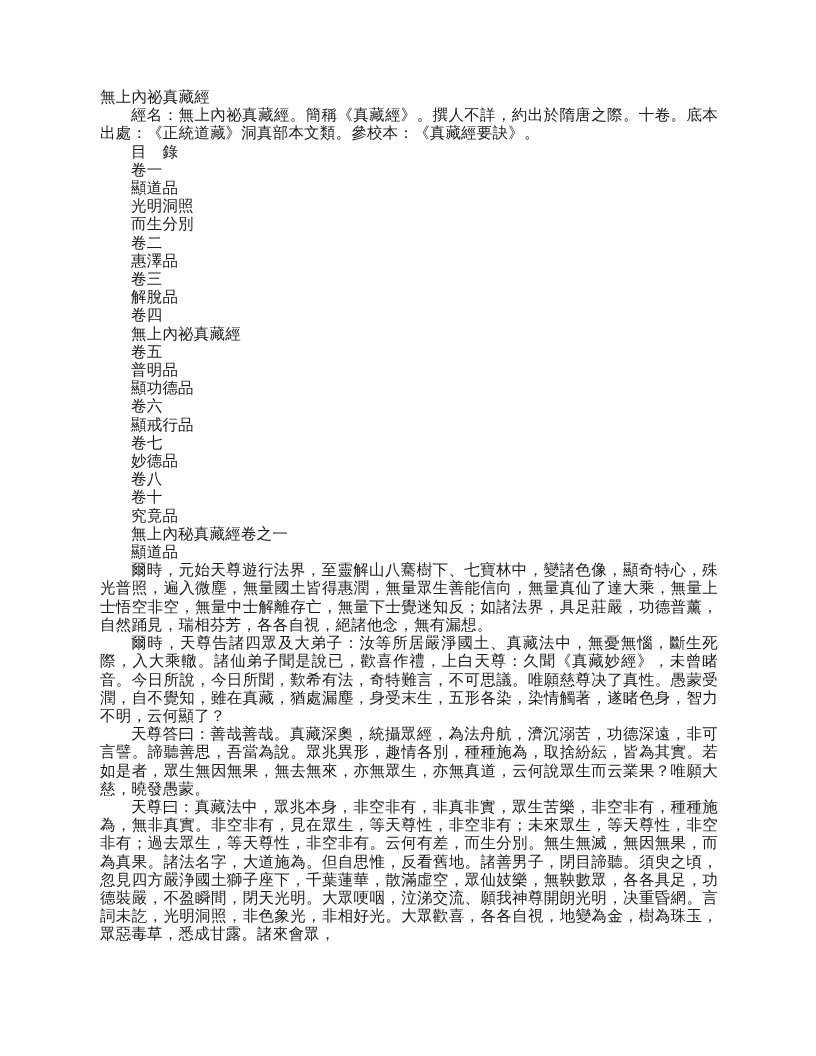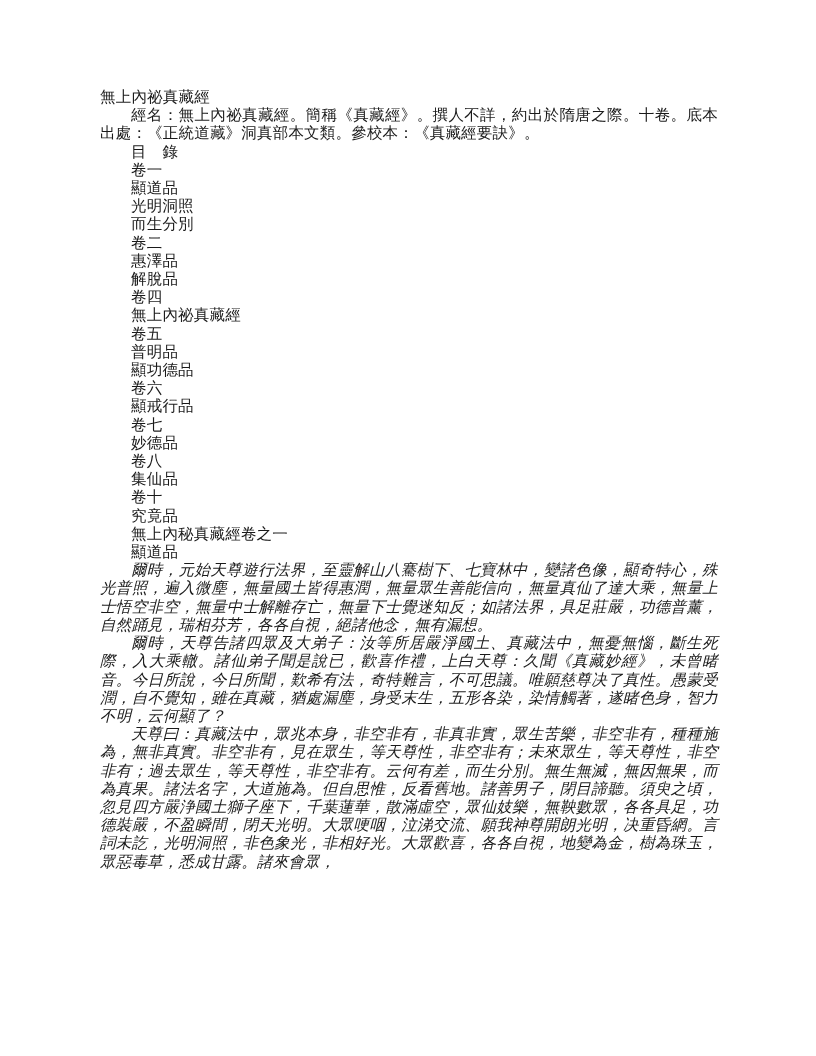--- a/index.html
+++ b/index.html
@@ -35,21 +35,20 @@
   .indent-line {
     text-indent: 2em;
     white-space: pre;
   }
   .toc-list .toc-line {
     text-indent: 2em;
   }
   .para {
     text-indent: 2em;
     text-align: justify;
-    font-style: italic;
   }
 </style>
 </head>
 <body>
 
 <div class="page">
   <div class="content">
 
     <div class="doc-title">無上內祕真藏經</div>
 
@@ -57,41 +56,42 @@
 
     <div class="indent-line">目　錄</div>
 
     <div class="toc-list">
         <div class="toc-line">卷一</div>
         <div class="toc-line">顯道品</div>
         <div class="toc-line">光明洞照</div>
         <div class="toc-line">而生分別</div>
         <div class="toc-line">卷二</div>
         <div class="toc-line">惠澤品</div>
+        <div class="toc-line">卷三</div>
         <div class="toc-line">解脫品</div>
         <div class="toc-line">卷四</div>
         <div class="toc-line">無上內祕真藏經</div>
         <div class="toc-line">卷五</div>
         <div class="toc-line">普明品</div>
         <div class="toc-line">顯功德品</div>
         <div class="toc-line">卷六</div>
         <div class="toc-line">顯戒行品</div>
         <div class="toc-line">卷七</div>
         <div class="toc-line">妙德品</div>
         <div class="toc-line">卷八</div>
-        <div class="toc-line">集仙品</div>
         <div class="toc-line">卷十</div>
         <div class="toc-line">究竟品</div>
       </div>
 
     <div class="indent-line">無上內秘真藏經卷之一</div>
 
     <div class="indent-line">顯道品</div>
 
     <div class="para">爾時，元始天尊遊行法界，至靈解山八騫樹下、七寶林中，變諸色像，顯奇特心，殊光普照，遍入微塵，無量國土皆得惠潤，無量眾生善能信向，無量真仙了達大乘，無量上士悟空非空，無量中士解離存亡，無量下士覺迷知反；如諸法界，具足莊嚴，功德普薰，自然踊見，瑞相芬芳，各各自視，絕諸他念，無有漏想。</div>
 
     <div class="para">爾時，天尊告諸四眾及大弟子：汝等所居嚴淨國土、真藏法中，無憂無惱，斷生死際，入大乘轍。諸仙弟子聞是說已，歡喜作禮，上白天尊：久聞《真藏妙經》，未曾睹音。今日所說，今日所聞，歎希有法，奇特難言，不可思議。唯願慈尊决了真性。愚蒙受潤，自不覺知，雖在真藏，猶處漏塵，身受末生，五形各染，染情觸著，遂睹色身，智力不明，云何顯了？</div>
 
+    <div class="para">天尊答曰：善哉善哉。真藏深奧，統攝眾經，為法舟航，濟沉溺苦，功德深遠，非可言譬。諦聽善思，吾當為說。眾兆異形，趣情各別，種種施為，取捨紛紜，皆為其實。若如是者，眾生無因無果，無去無來，亦無眾生，亦無真道，云何說眾生而云業果？唯願大慈，曉發愚蒙。</div>
 
     <div class="para">天尊曰：真藏法中，眾兆本身，非空非有，非真非實，眾生苦樂，非空非有，種種施為，無非真實。非空非有，見在眾生，等天尊性，非空非有；未來眾生，等天尊性，非空非有；過去眾生，等天尊性，非空非有。云何有差，而生分別。無生無滅，無因無果，而為真果。諸法名字，大道施為。但自思惟，反看舊地。諸善男子，閉目諦聽。須臾之頃，忽見四方嚴浄國土獅子座下，千葉蓮華，散滿虛空，眾仙妓樂，無鞅數眾，各各具足，功德裝嚴，不盈瞬間，閉天光明。大眾哽咽，泣涕交流、願我神尊開朗光明，决重昏網。言詞未訖，光明洞照，非色象光，非相好光。大眾歡喜，各各自視，地變為金，樹為珠玉，眾惡毒草，悉成甘露。諸來會眾，</div>
 
   </div>
 </div>
 
 </body></html>

